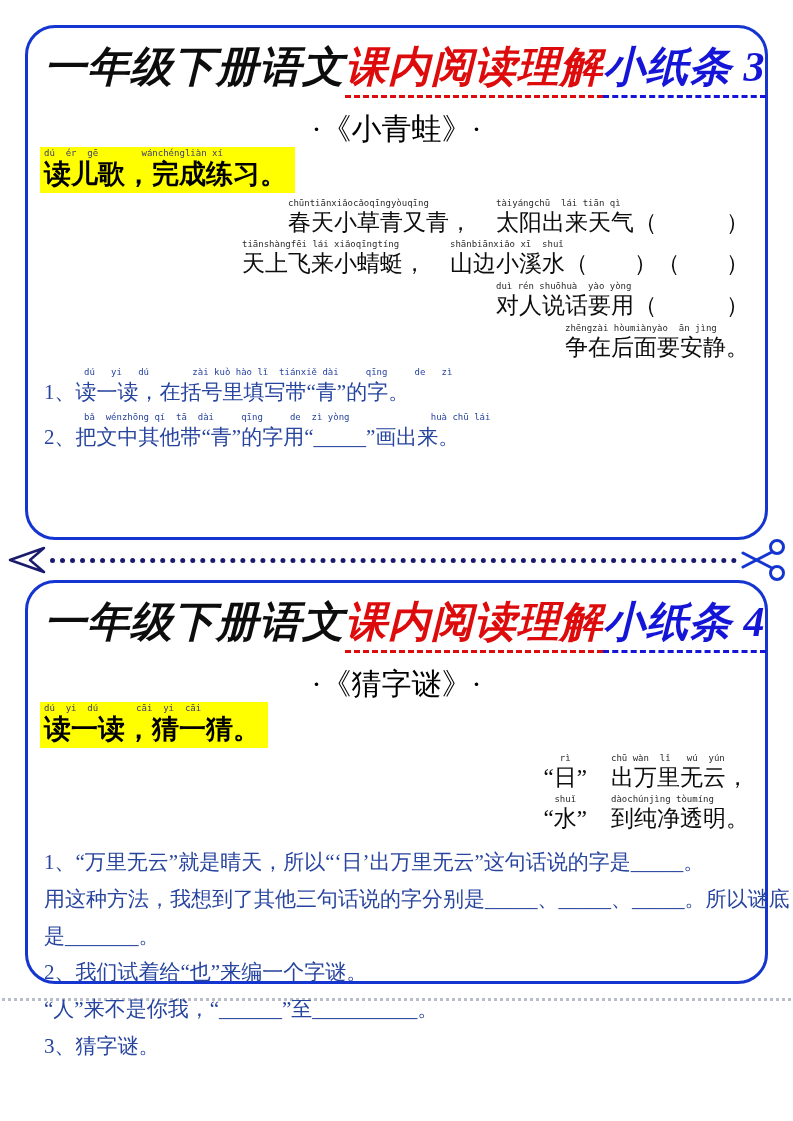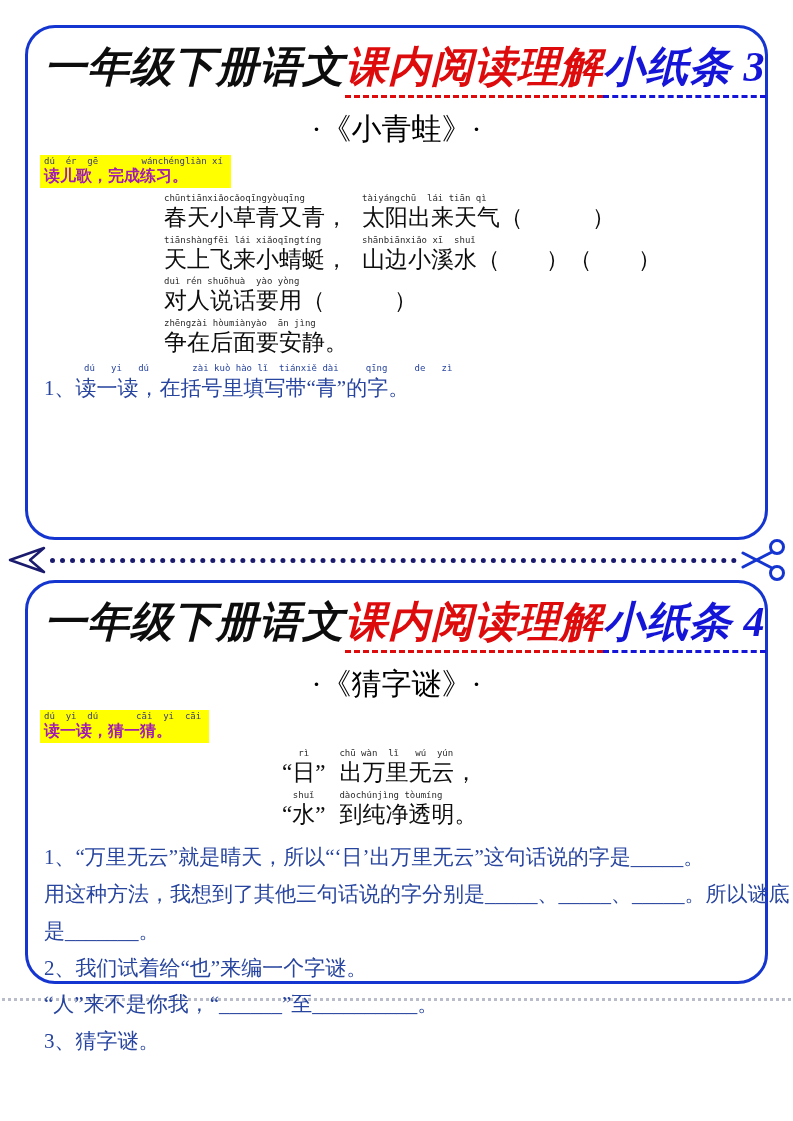--- a/index.html
+++ b/index.html
@@ -41,42 +41,41 @@
     color:#000000;
     margin-top:20px;
     line-height:1.15;
   }
 
   
   .hl{
     display:inline-block;
     background:#ffff00;
     padding:2px 8px 3px 4px;
-    margin-top:8px;
     margin-left:-4px;
   }
   .hl .py{
     display:block;
     font-family:"DejaVu Sans Mono",monospace;
     font-size:9px;
     color:#3a3a6e;
     white-space:pre;
     line-height:1.1;
   }
   .hl .txt{
     display:block;
-    font-size:16px;
+    font-size:27px;
     font-weight:700;
-    color:#a21caf;
+    color:#000000;
     line-height:1.15;
   }
 
   
   .verse{margin-top:6px;}
-  .verse-line{display:flex;gap:14px;margin-top:3px;}
+  .verse-line{display:flex;gap:24px;margin-top:3px;justify-content:flex-end;}
   .seg .py{
     display:block;
     font-family:"DejaVu Sans Mono",monospace;
     font-size:9px;
     color:#2b2b2b;
     white-space:pre;
     line-height:1.1;
   }
   .seg.head .py{text-align:center;}
   .seg .txt{
@@ -179,20 +178,24 @@
       <div class="seg">
         <span class="py">zhēngzài hòumiànyào  ān jìng</span>
         <span class="txt">争在后面要安静。</span>
       </div>
     </div>
   </div>
 
   <div class="q">
     <span class="py">dú   yi   dú        zài kuò hào lǐ  tiánxiě dài     qīng     de   zì</span>
     <span class="txt">1、读一读，在括号里填写带“青”的字。</span>
+  </div>
+  <div class="q">
+    <span class="py">bǎ  wénzhōng qí  tā  dài     qīng     de  zì yòng               huà chū lái</span>
+    <span class="txt">2、把文中其他带“青”的字用“_____”画出来。</span>
   </div>
 </div>
 
 <div class="divider">
   <svg width="42" height="30" viewBox="0 0 42 30">
     <polygon points="38,3 4,15 38,27 24,15" fill="#ffffff" stroke="#1a1a6e" stroke-width="2.5" stroke-linejoin="round"></polygon>
   </svg>
   <div class="dots"></div>
   <svg width="48" height="46" viewBox="0 0 48 46">
     <g fill="none" stroke="#1535d1" stroke-width="3" stroke-linecap="round">

